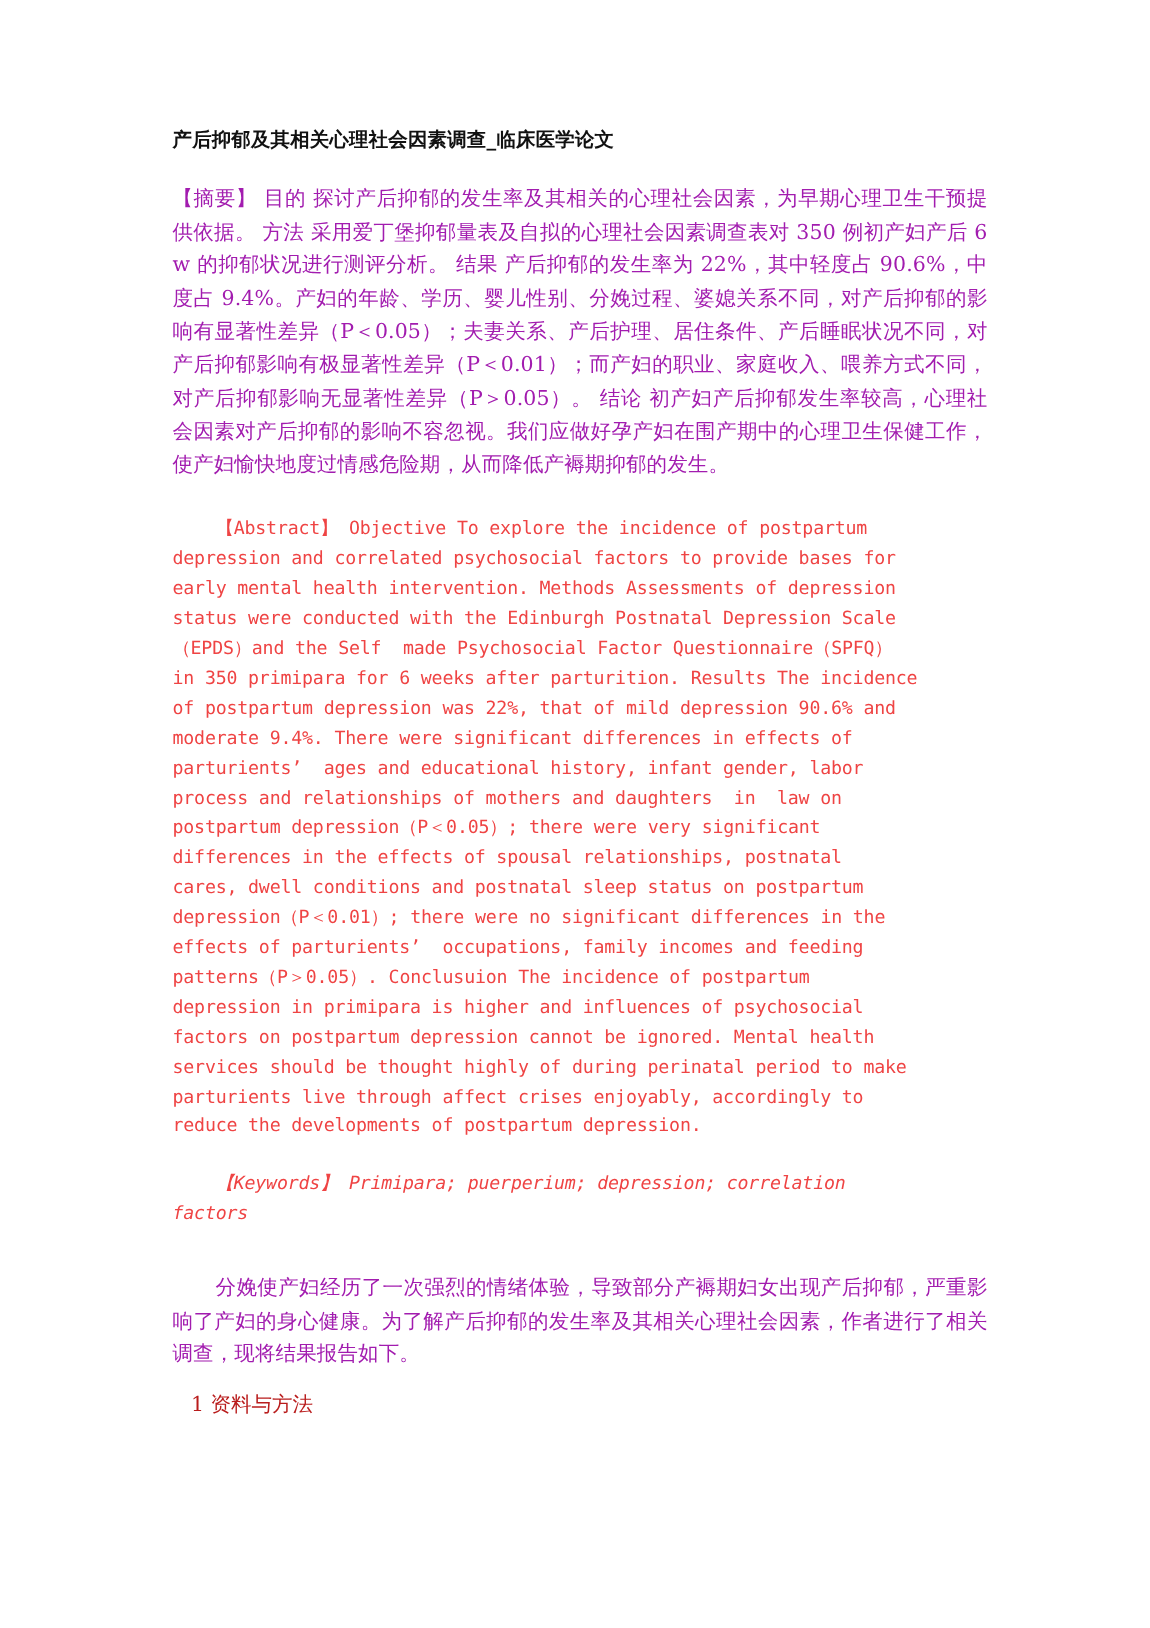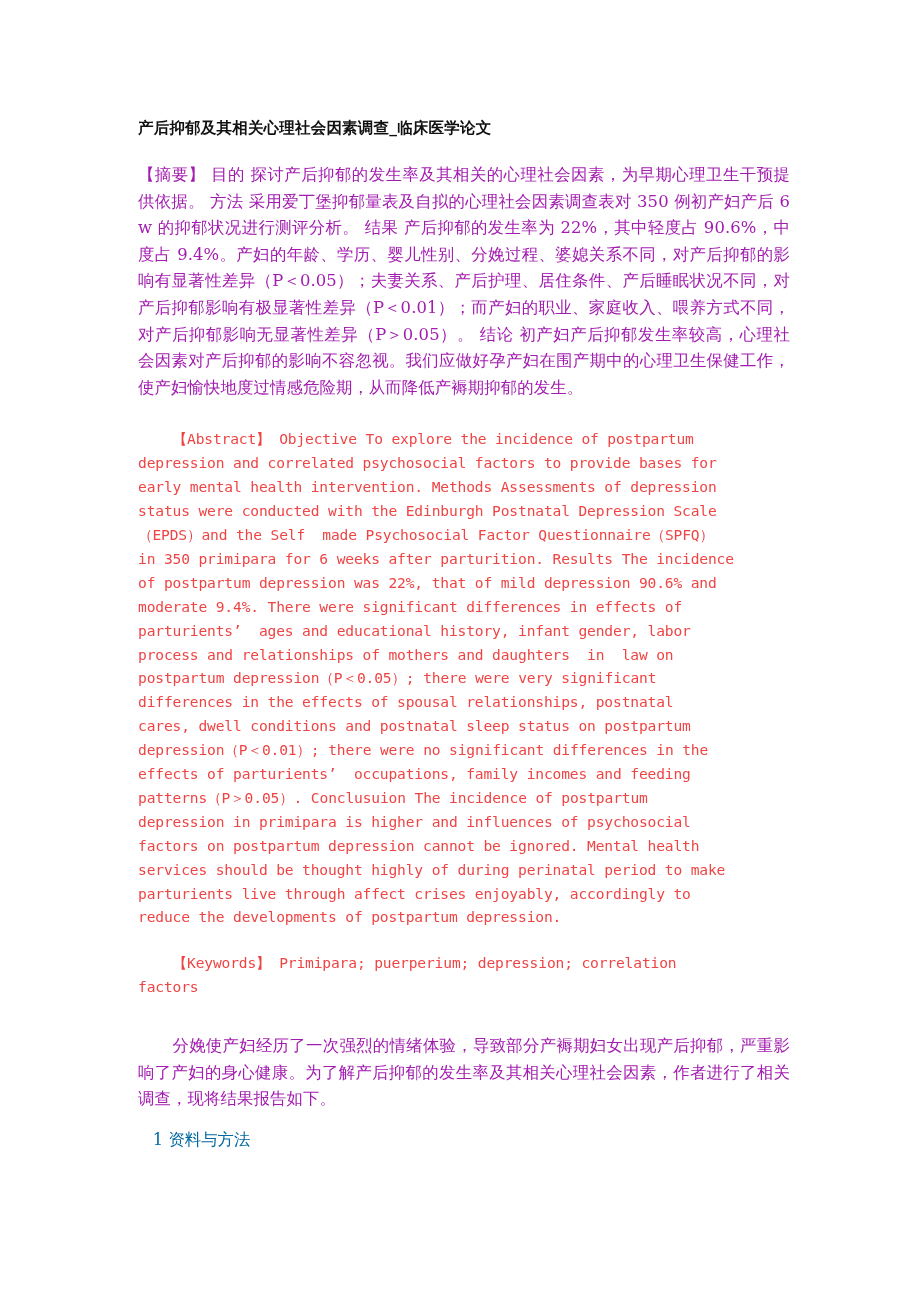--- a/index.html
+++ b/index.html
@@ -22,21 +22,21 @@
     position: absolute;
     left: 0; top: 0;
     width: 920px;
     height: 1302px;
     background: #ffffff;
   }
 
   .content {
     position: absolute;
     left: 138px;
-    top: 116px;
+    top: 100px;
     width: 652px;
   }
 
   
   .doc-title {
     font-family: "DejaVu Serif", "Liberation Serif", serif;
     font-size: 15.5px;
     line-height: 24px;
     color: #111;
     margin: 0 0 22px 0;
@@ -72,30 +72,31 @@
     color: #ef4444;
     white-space: pre-wrap;
     letter-spacing: -0.15px;
   }
 
   .en-abstract {
     margin: 0 0 22px 0;
   }
   .en-keywords {
     margin: 0 0 24px 0;
+    font-style: italic;
   }
 
   
   .section-heading {
     font-family: "DejaVu Serif", "Liberation Serif", serif;
     font-size: 16.4px;
     line-height: 26px;
     margin: 0;
     text-indent: 0.9em;
-    color: #0369a1;
+    color: #b91c1c;
   }
 
   
   .cn-keywords {
     margin: 0 0 22px 0;
   }
 
   .gap-before-en { height: 6px; }
   .gap-before-intro { height: 10px; }
   .gap-before-section { height: 14px; }

